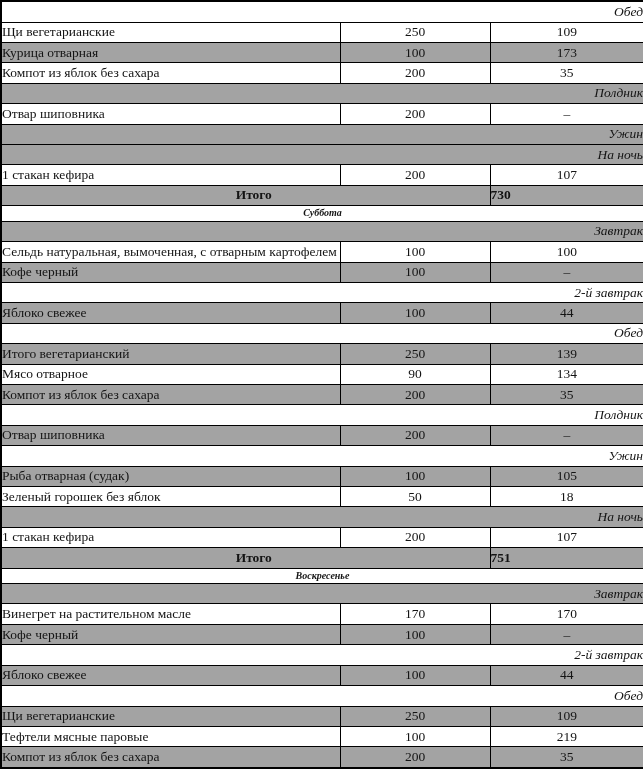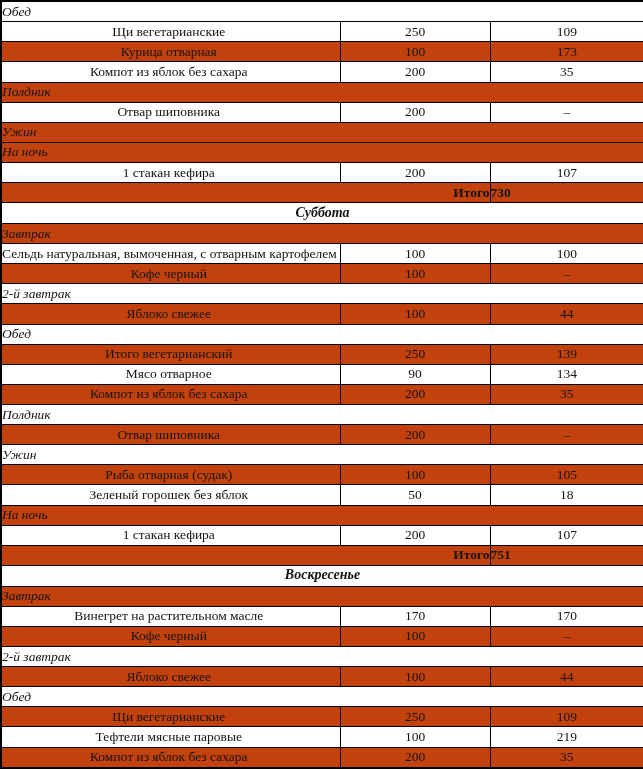--- a/index.html
+++ b/index.html
@@ -22,40 +22,40 @@
   col.c1 { width: 339px; }
   col.c2 { width: 150px; }
   col.c3 { width: 154px; }
   td {
     border: 1px solid #000000;
     padding: 0;
     font-size: 13.5px;
     line-height: 1.05;
     vertical-align: middle;
   }
-  tr.shaded { background: #c2410c; }
+  tr.shaded { background: #a3a3a3; }
   td.name {
-    text-align: center;
+    text-align: left;
     padding-right: 4px;
     white-space: nowrap;
     overflow: hidden;
   }
   td.amount, td.kcal { text-align: center; }
   td.meal {
-    text-align: left;
+    text-align: right;
     font-style: italic;
   }
   td.day {
     text-align: center;
     font-style: italic;
     font-weight: bold;
-    font-size: 14px;
+    font-size: 10px;
   }
   td.total-label {
-    text-align: right;
+    text-align: center;
     padding-left: 16px;
     font-weight: bold;
     font-family: Liberation Serif, serif;
   }
   td.total-kcal {
     text-align: left;
     font-weight: bold;
   }
 </style>
 </head>

